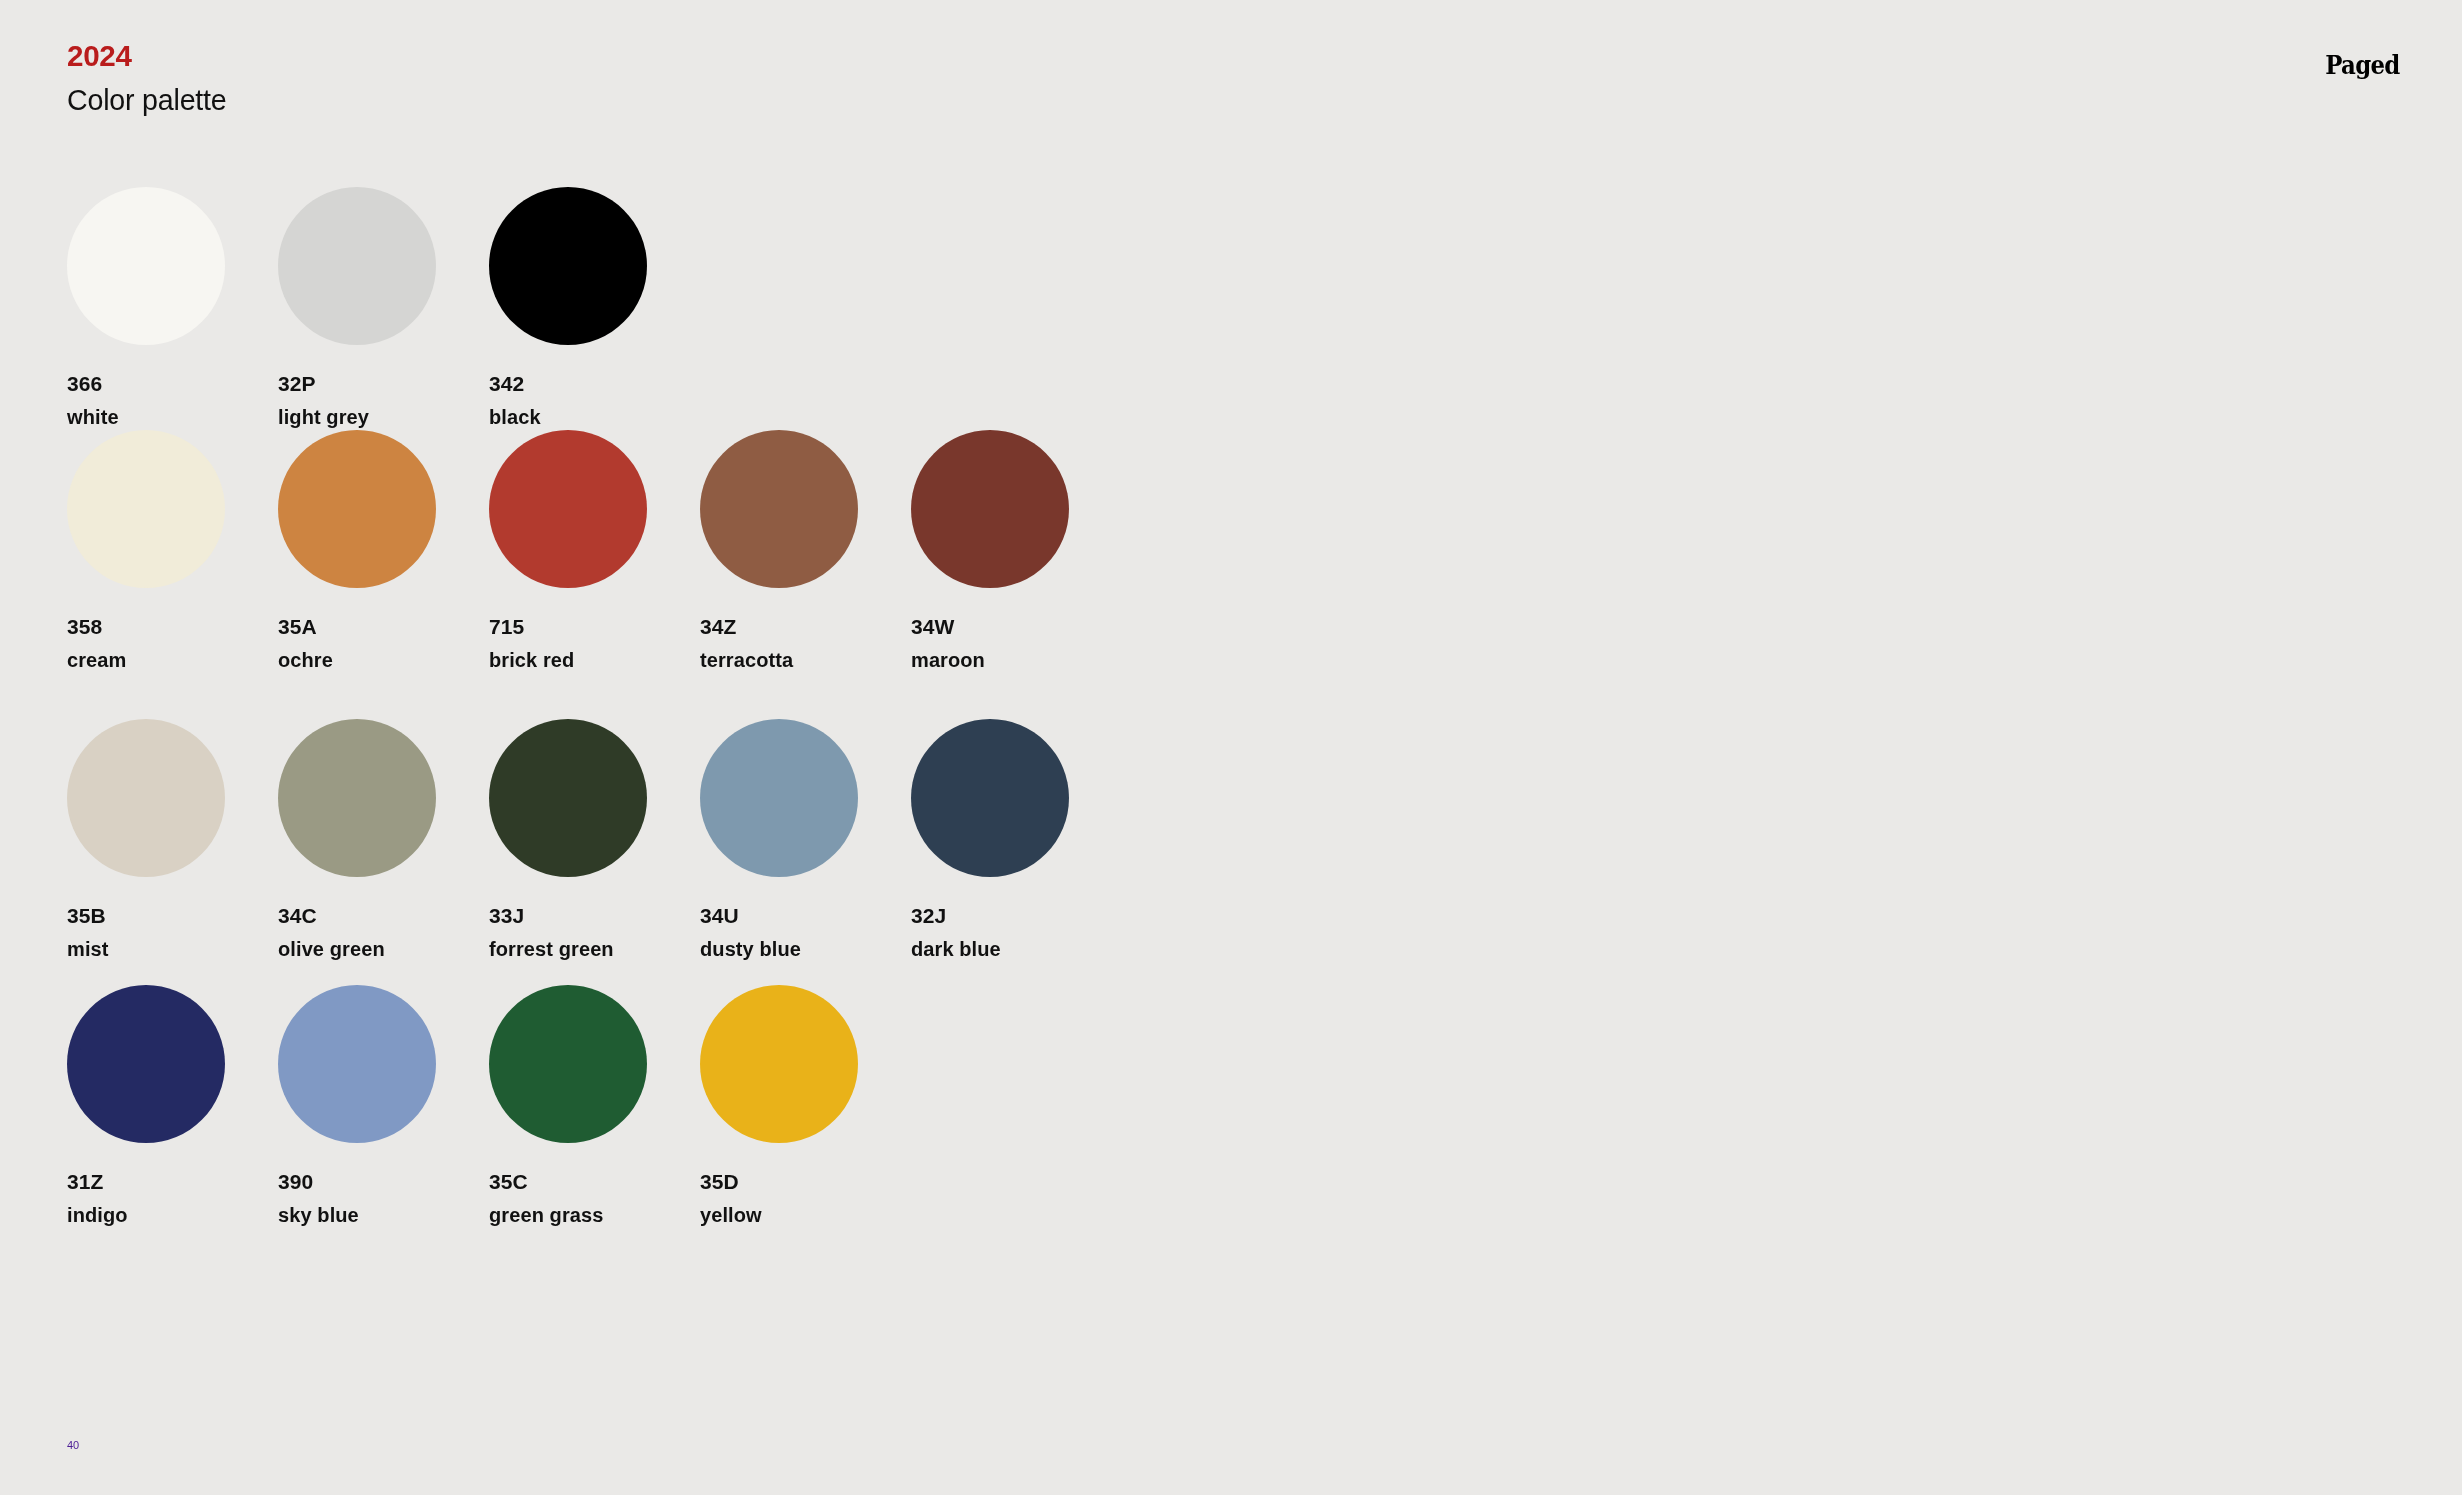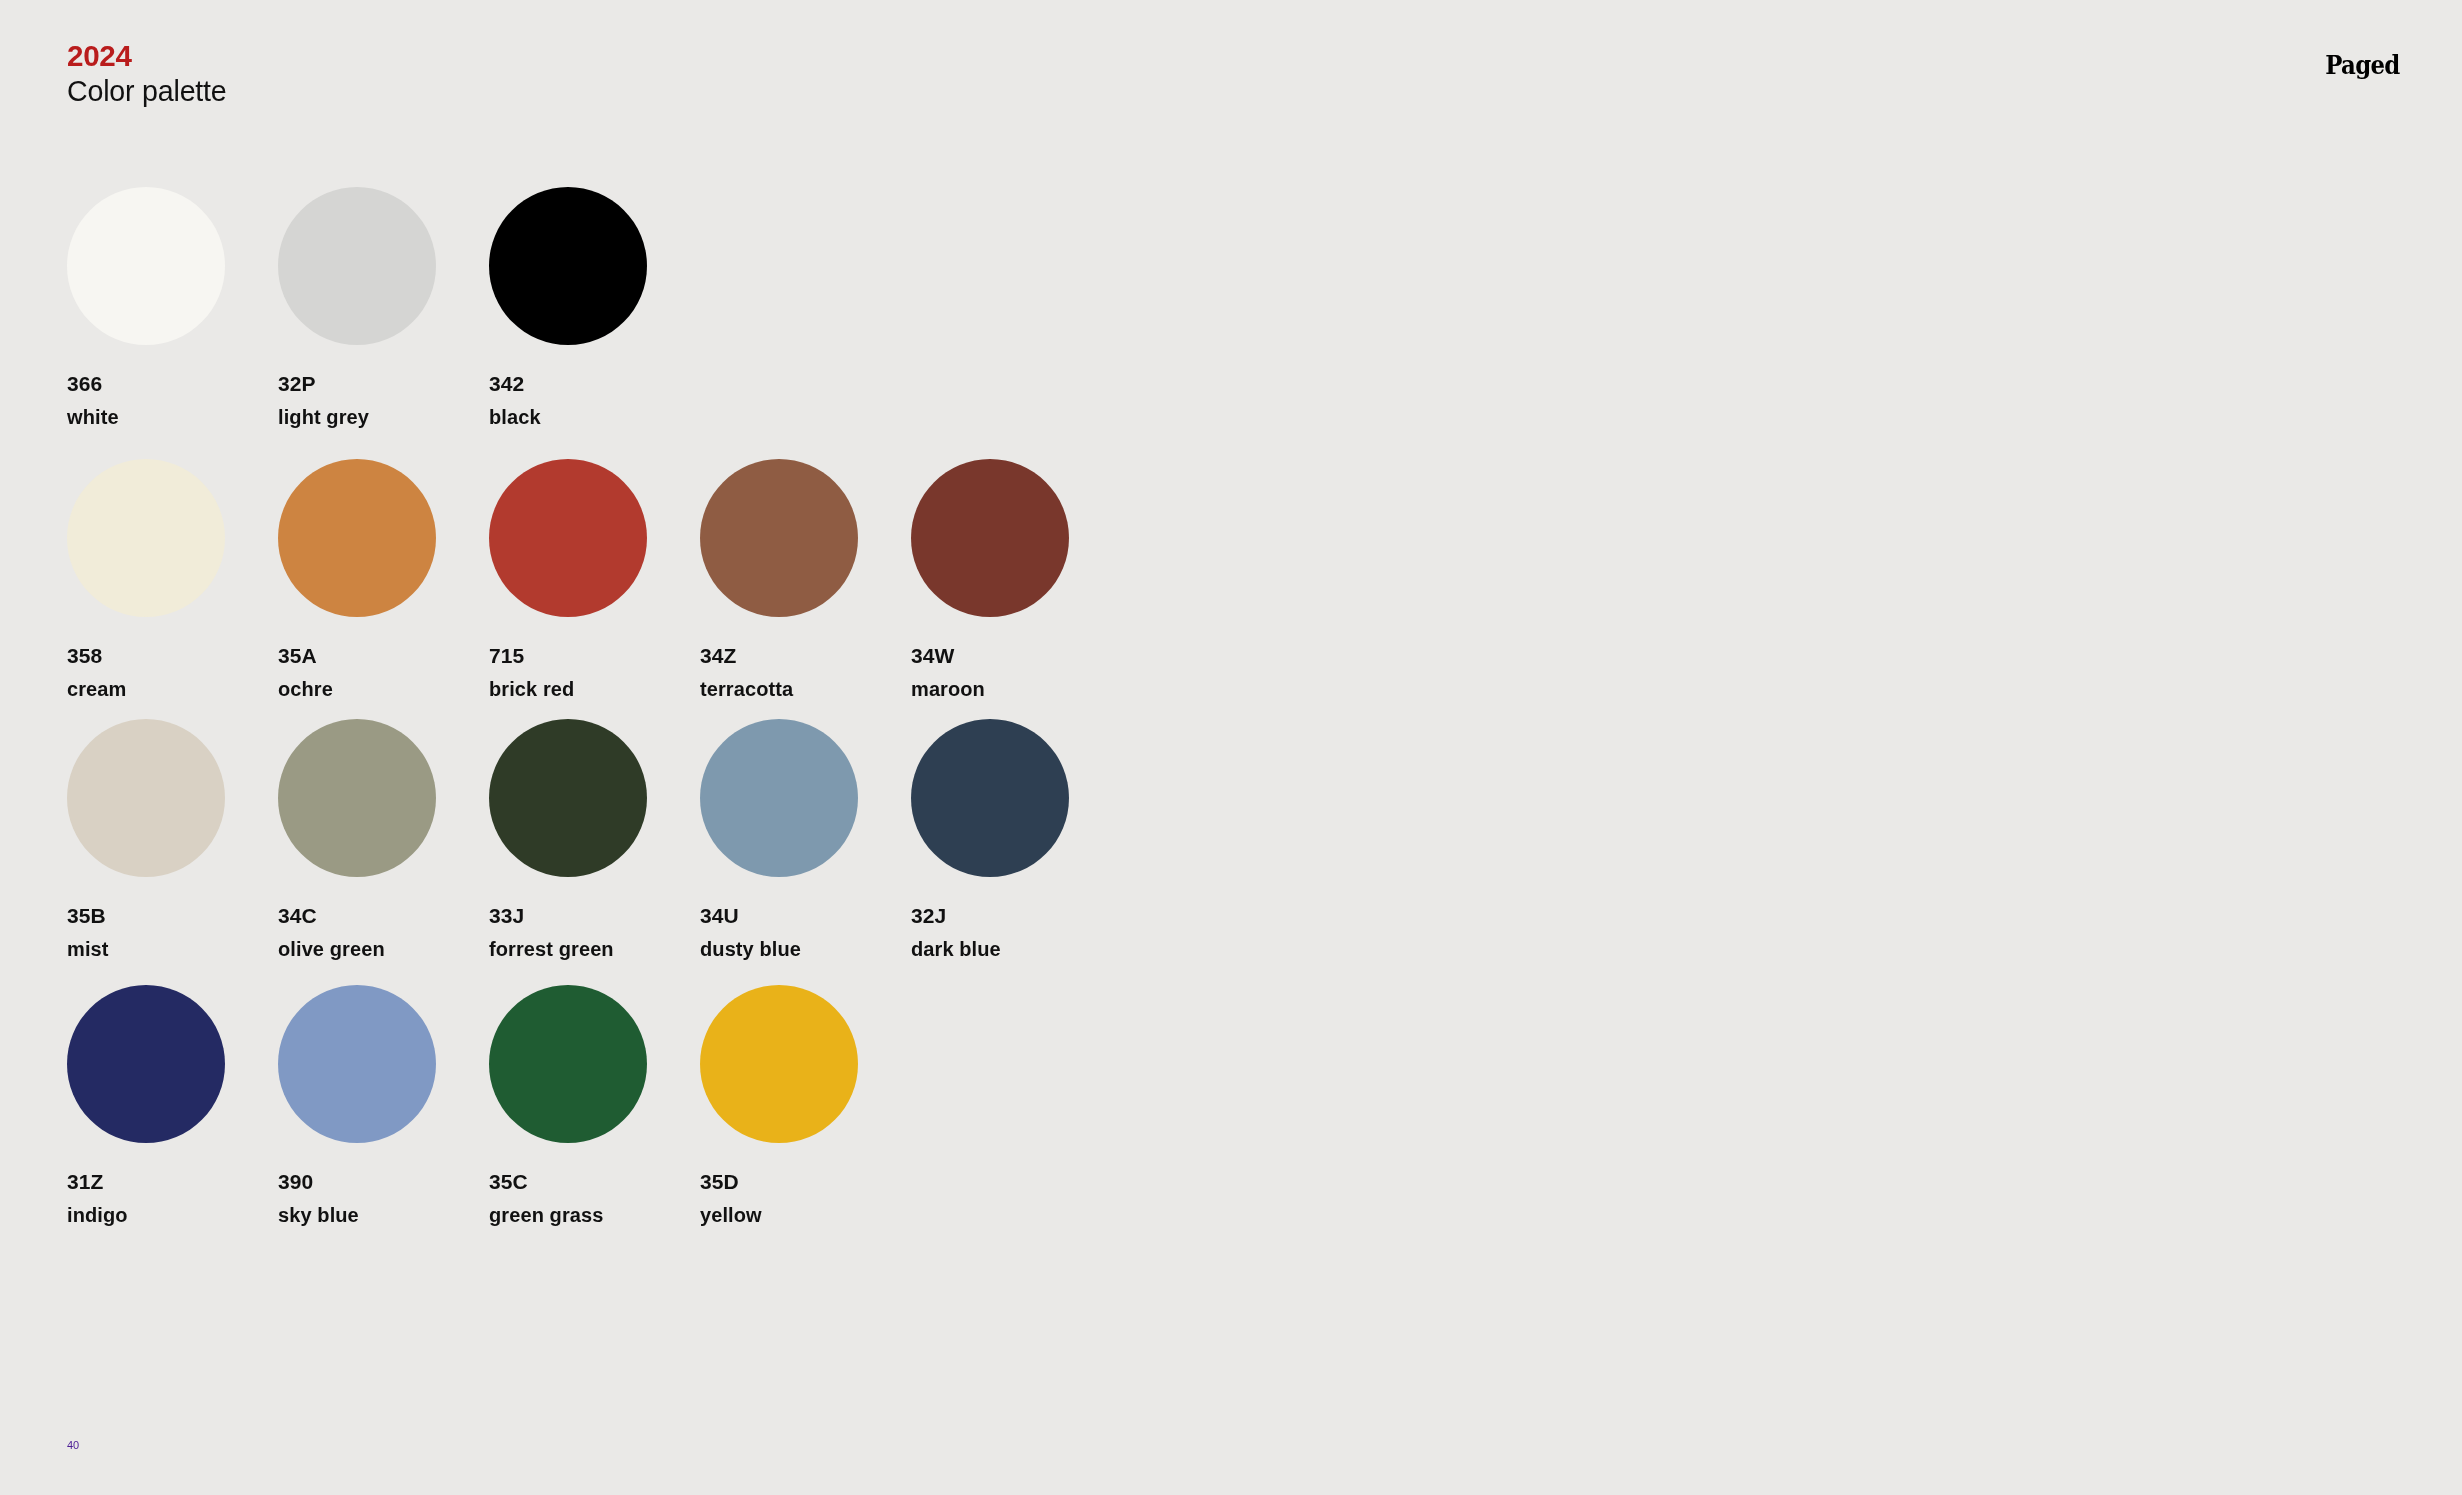--- a/index.html
+++ b/index.html
@@ -18,21 +18,21 @@
   .page-right { left:1231px; width:1231px; }
 
   
   .header { position:absolute; left:67px; top:39px; }
   .year {
     font-size:29.6px; font-weight:bold; letter-spacing:-0.3px;
     line-height:1.18; color:#b91c1c;
   }
   .subtitle {
     font-size:28.6px; font-weight:400; letter-spacing:-0.2px;
-    line-height:1.25; color:#111; margin-top:0;
+    line-height:1.25; color:#111; margin-top:9px;
   }
 
   .logo {
     position:absolute; right:62px; top:49px;
     font-family:"DejaVu Serif", serif;
     font-size:26.6px; font-weight:bold;
     letter-spacing:-0.8px;
     transform:scaleX(0.86);
     transform-origin:right center;
     color:#000;
@@ -55,21 +55,21 @@
     font-size:21px; font-weight:bold; letter-spacing:0.1px;
     margin-top:25.6px; line-height:1.2;
   }
   .cname {
     font-size:20px; font-weight:700; letter-spacing:0.1px;
     margin-top:8.9px; line-height:1.2;
   }
 
   
   #row1 { left:67px; top:187px; }
-  #row2 { left:67px; top:459px; }
+  #row2 { left:67px; top:430px; }
   #row3 { left:67px; top:719px; }
   #row4 { left:67px; top:985px; }
 
   
   .folio {
     position:absolute; bottom:44px;
     font-size:11px; font-weight:400; color:#4c1d95;
   }
   #folio-left  { left:67px; }
 </style>

